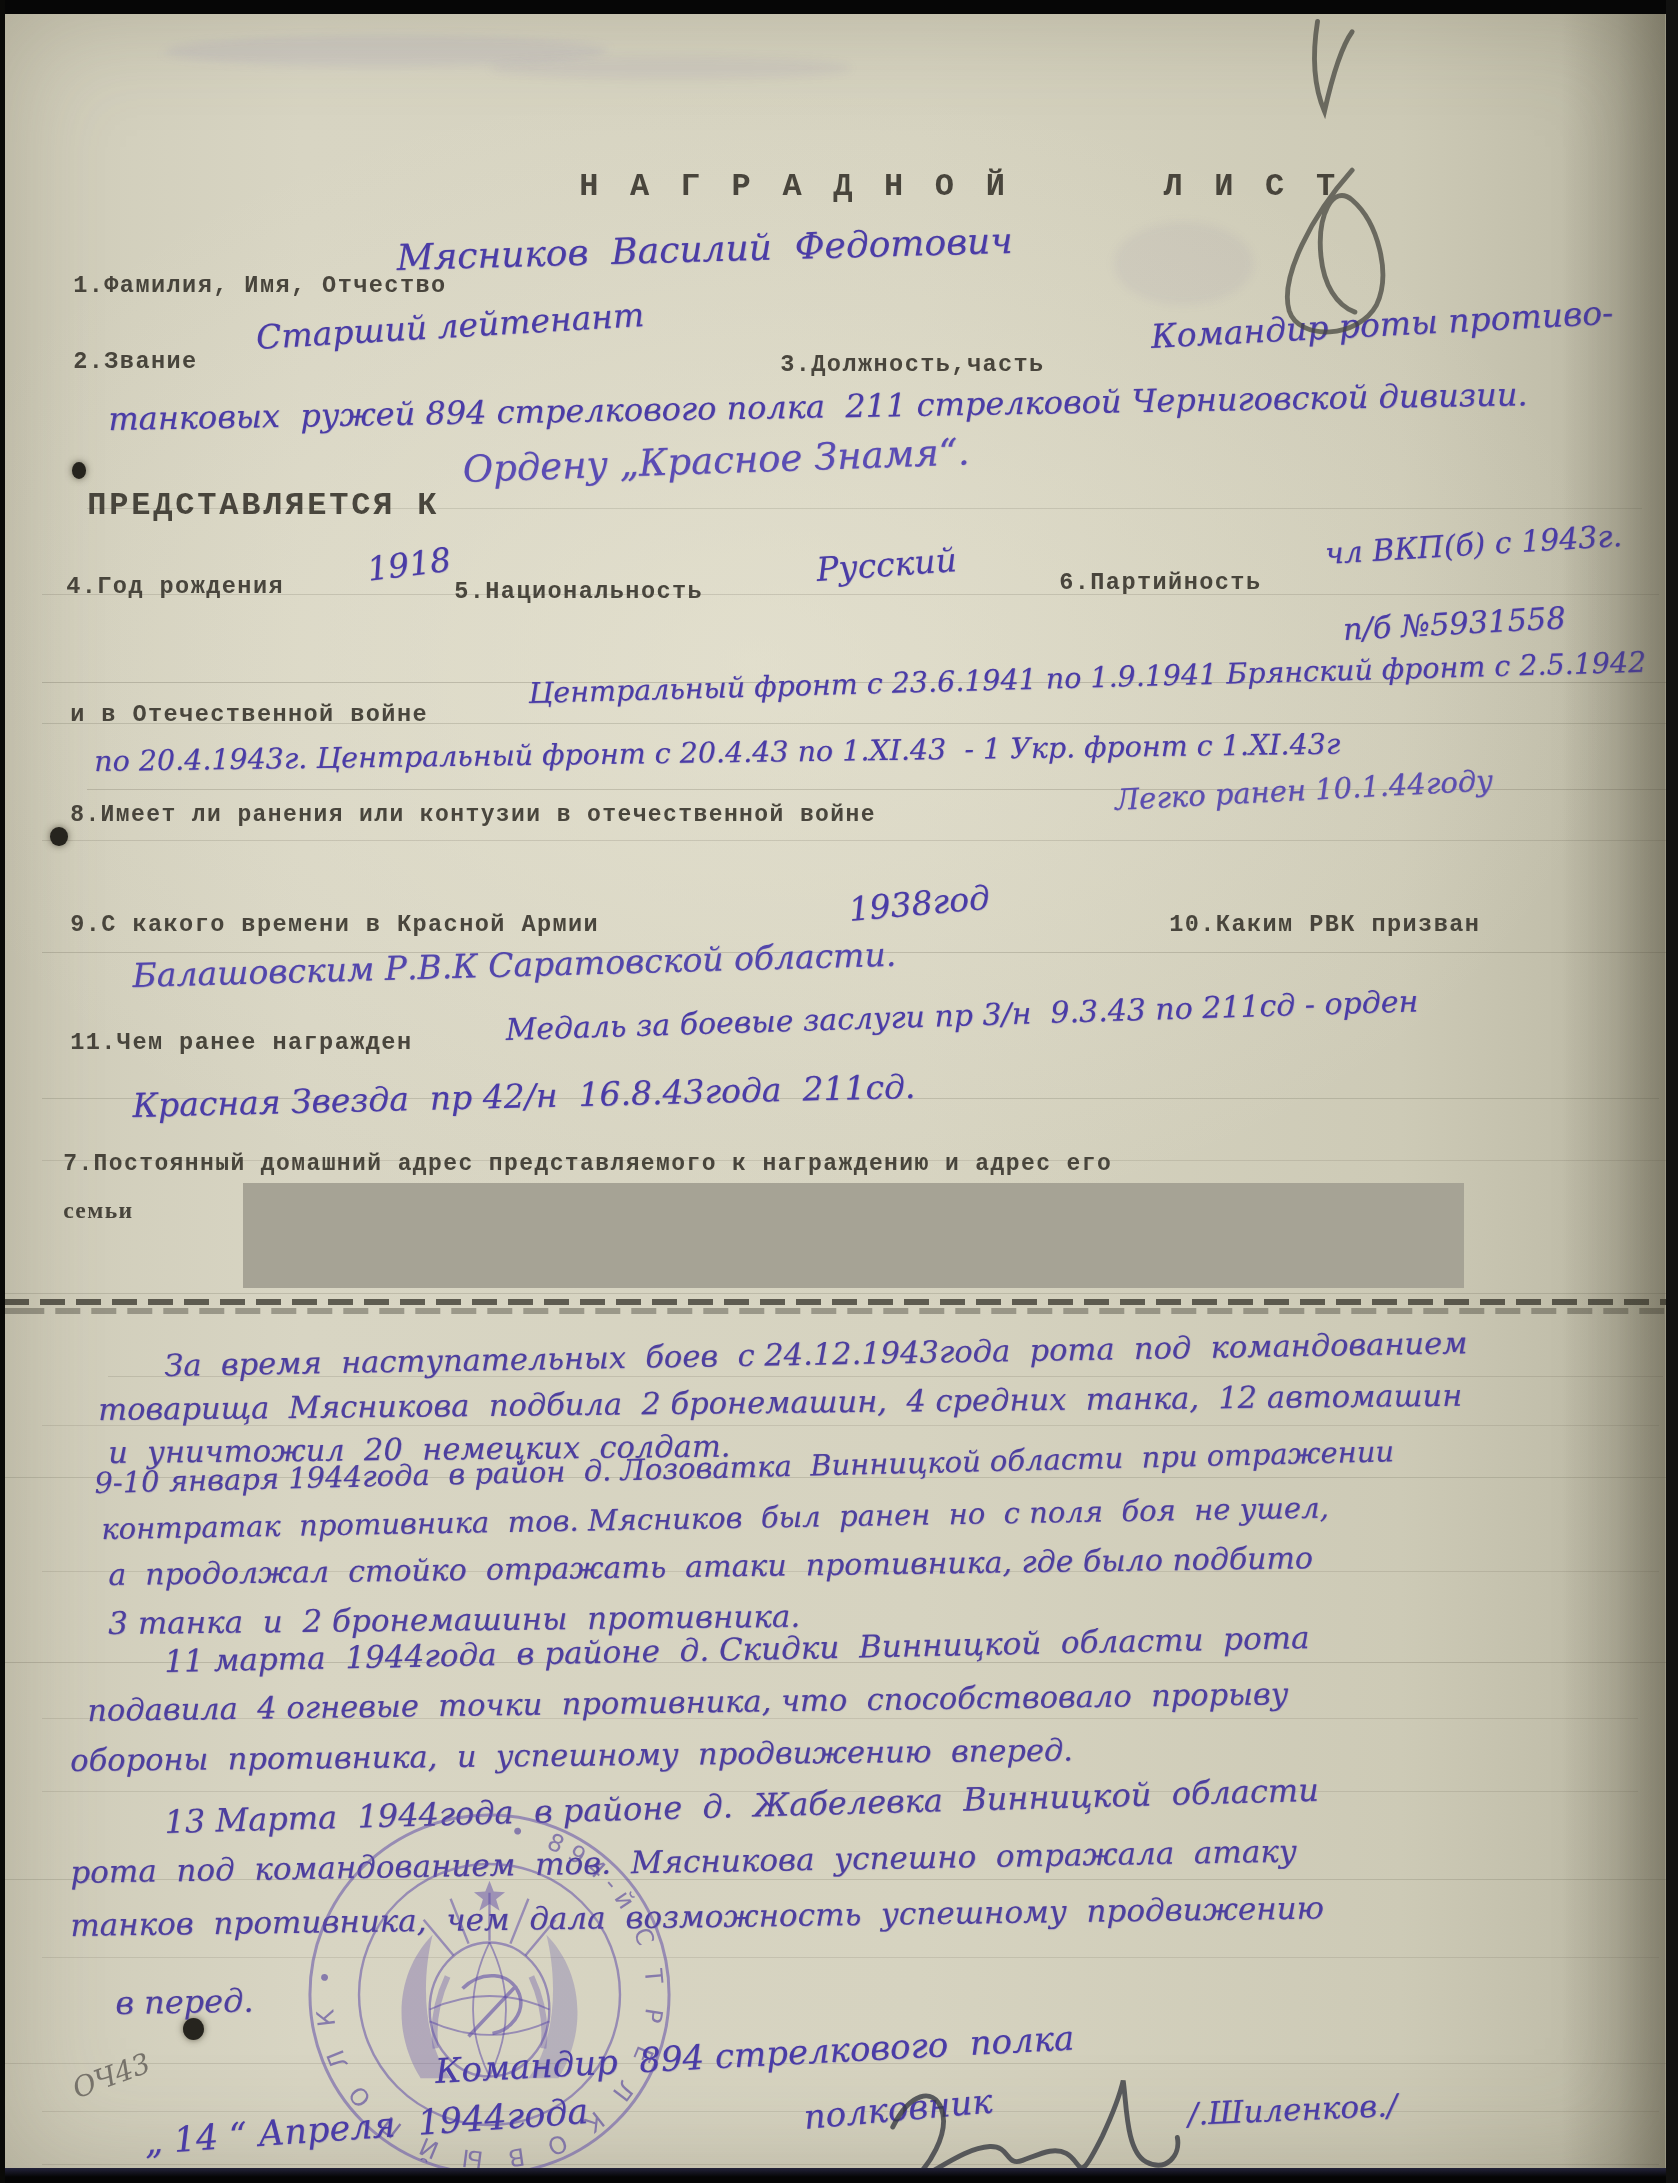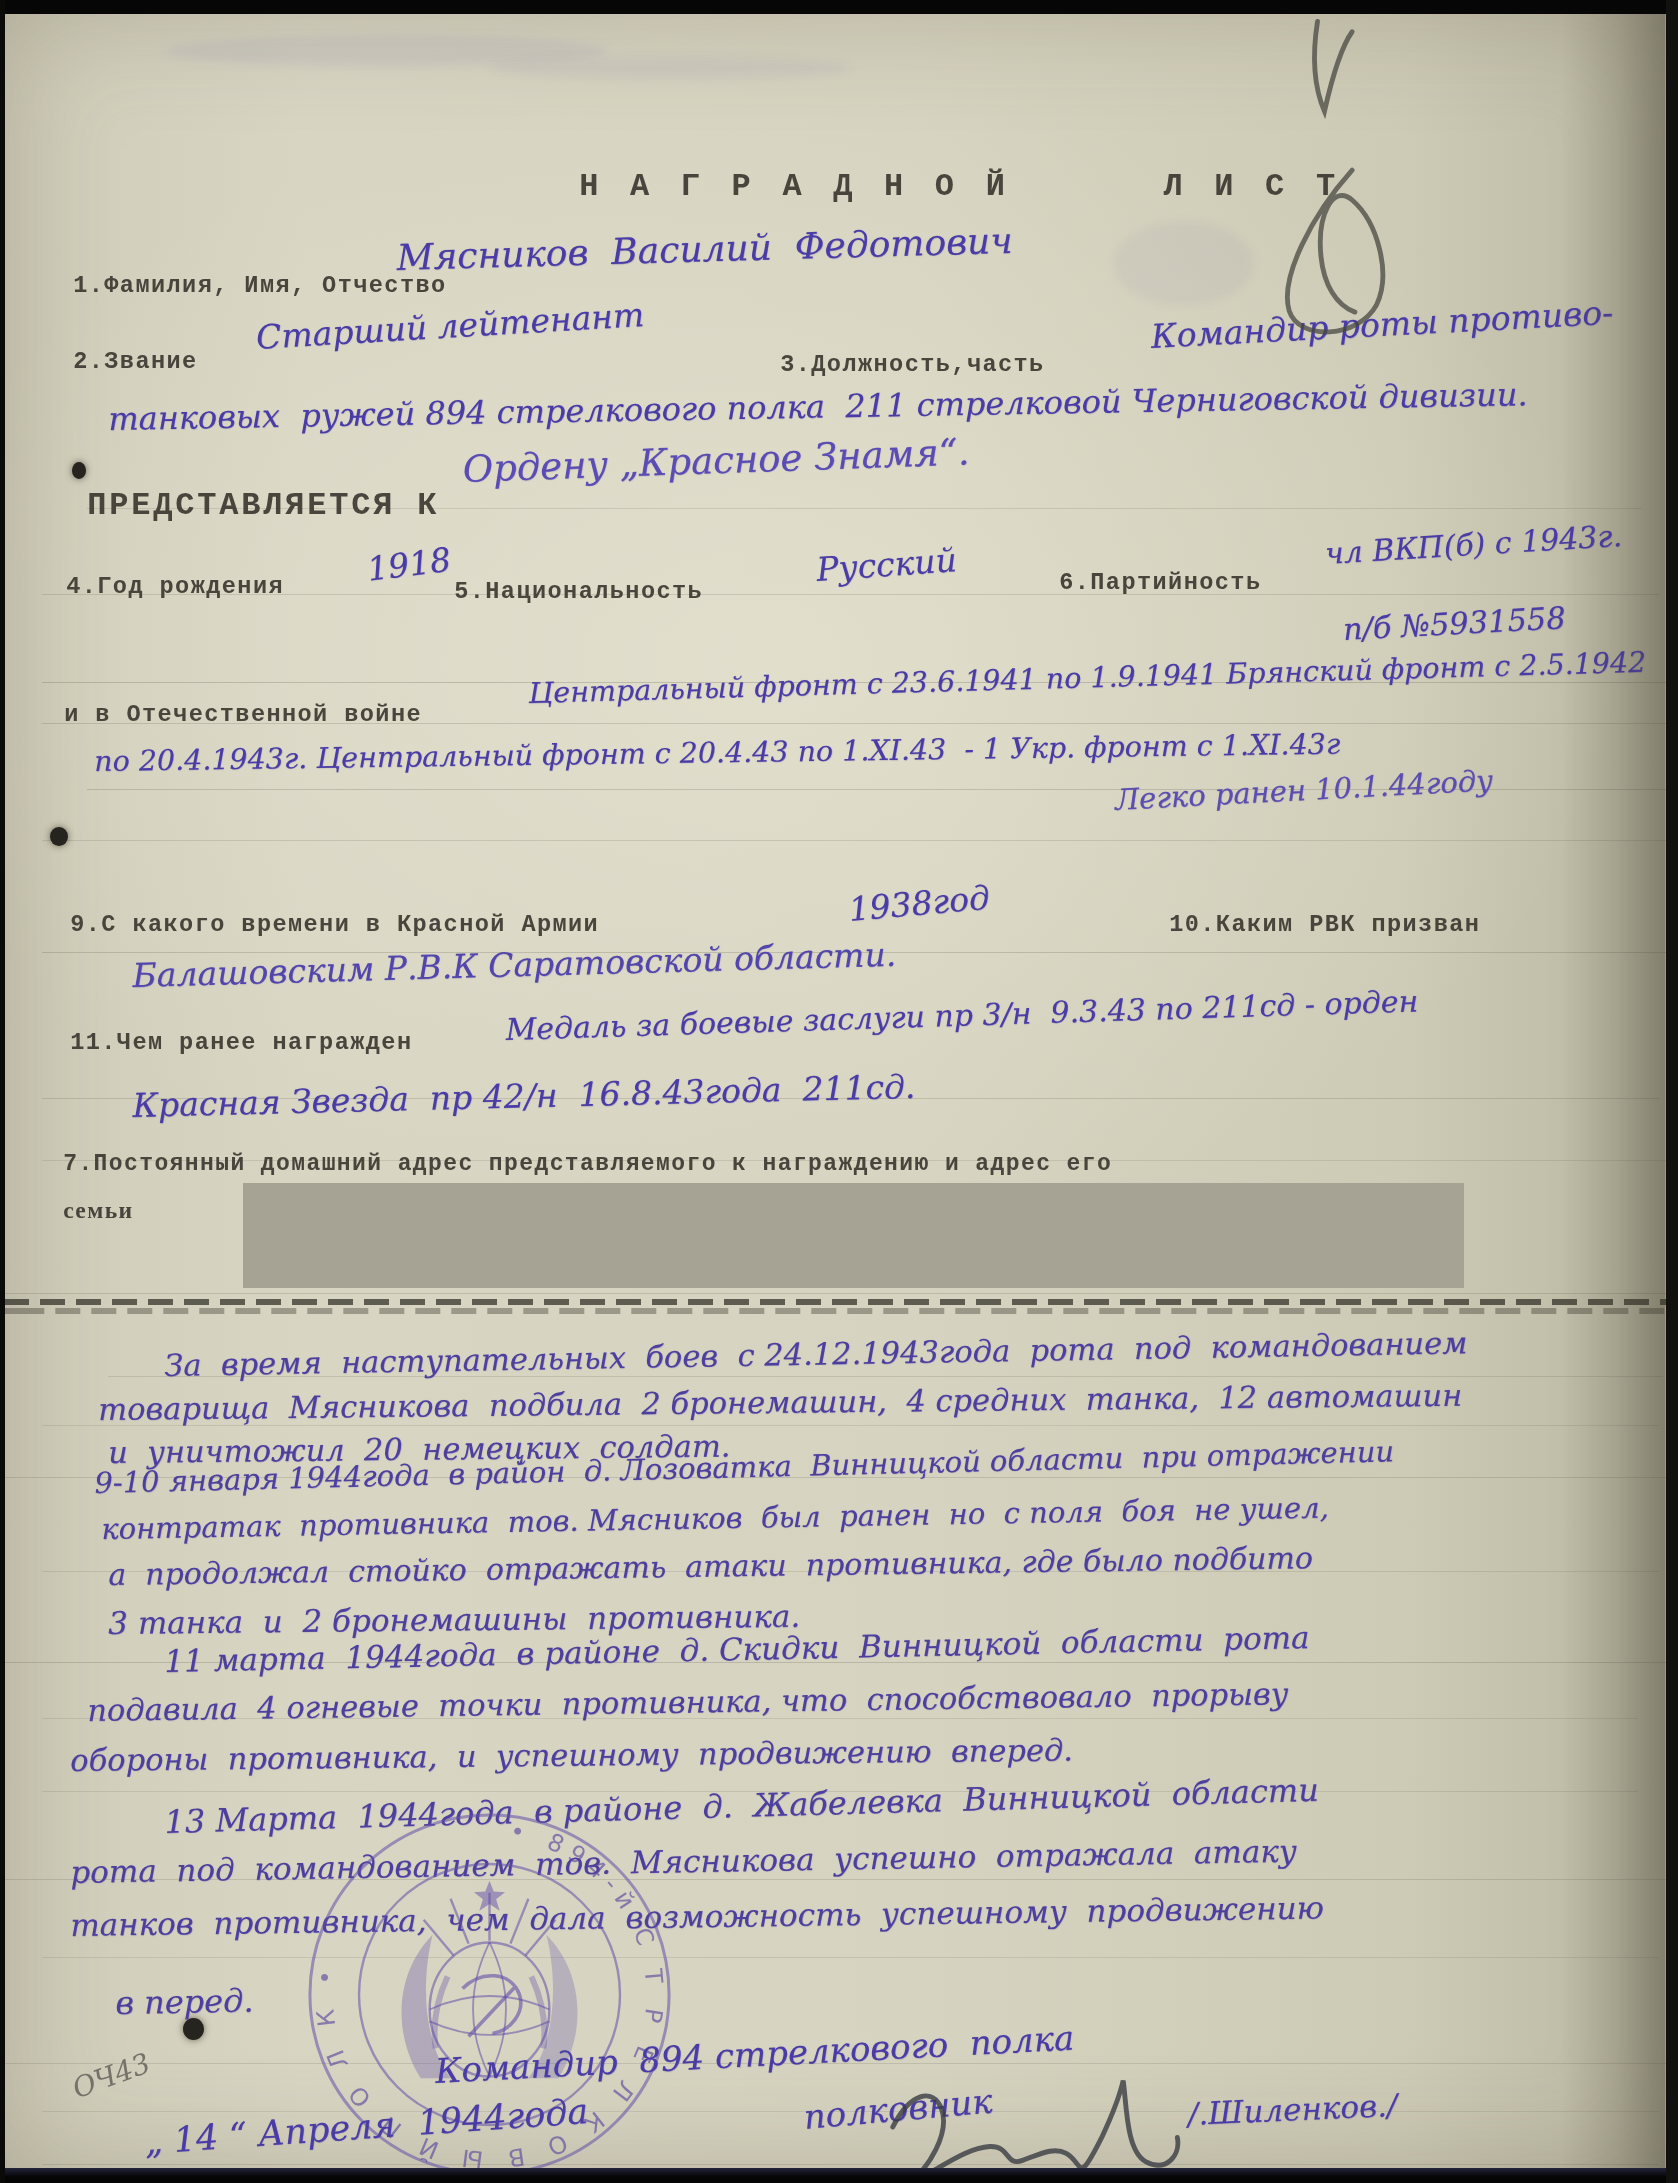--- a/index.html
+++ b/index.html
@@ -81,24 +81,25 @@
     <div class="hw" style="left:458px;top:434px;font-size:37px;transform:rotate(-2deg);color:#5a4cb4;">Ордену „Красное Знамя“.</div>
 
     <div class="typed" style="left:62px;top:559px;">4.Год рождения</div>
     <div class="hw" style="left:361px;top:536px;font-size:33px;transform:rotate(-7deg);">1918</div>
     <div class="typed" style="left:450px;top:564px;">5.Национальность</div>
     <div class="hw" style="left:811px;top:536px;font-size:33px;transform:rotate(-4deg);">Русский</div>
     <div class="typed" style="left:1055px;top:555px;">6.Партийность</div>
     <div class="hw" style="left:1320px;top:522px;font-size:30px;transform:rotate(-3.5deg);">чл ВКП(б) с 1943г.</div>
     <div class="hw" style="left:1338px;top:598px;font-size:30.5px;transform:rotate(-3deg);">п/б №5931558</div>
 
-    <div class="typed faint" style="left:60px;top:687px;">и в Отечественной войне</div>
+    <div class="typed faint" style="left:66px;top:687px;">и в Отечественной войне</div>
     <div class="hw" style="left:524px;top:663px;font-size:28.5px;transform:rotate(-1.6deg);">Центральный фронт с 23.6.1941 по 1.9.1941 Брянский фронт с 2.5.1942</div>
     <div class="hw" style="left:90px;top:731px;font-size:28.5px;transform:rotate(-0.8deg);">по 20.4.1943г. Центральный фронт с 20.4.43 по 1.XI.43  - 1 Укр. фронт с 1.XI.43г</div>
 
+    <div class="typed" style="left:66px;top:788px;font-size:23px;">8.Имеет ли ранения или контузии в отечественной войне</div>
     <div class="hw" style="left:1110px;top:769px;font-size:29px;transform:rotate(-3deg);color:#5b4eb0;">Легко ранен 10.1.44году</div>
 
     <div class="typed" style="left:66px;top:897px;">9.С какого времени в Красной Армии</div>
     <div class="hw" style="left:843px;top:876px;font-size:33px;transform:rotate(-5deg);">1938год</div>
     <div class="typed" style="left:1133px;top:897px;margin-left:32px;">10.Каким РВК призван</div>
     <div class="hw" style="left:128px;top:942px;font-size:33px;transform:rotate(-1.6deg);color:#5246ac;">Балашовским Р.В.К Саратовской области.</div>
 
     <div class="typed" style="left:66px;top:1015px;">11.Чем ранее награжден</div>
     <div class="hw" style="left:501px;top:998px;font-size:30px;transform:rotate(-1.8deg);">Медаль за боевые заслуги пр 3/н  9.3.43 по 211сд - орден</div>
     <div class="hw" style="left:128px;top:1072px;font-size:33px;transform:rotate(-1.4deg);">Красная Звезда  пр 42/н  16.8.43года  211сд.</div>

